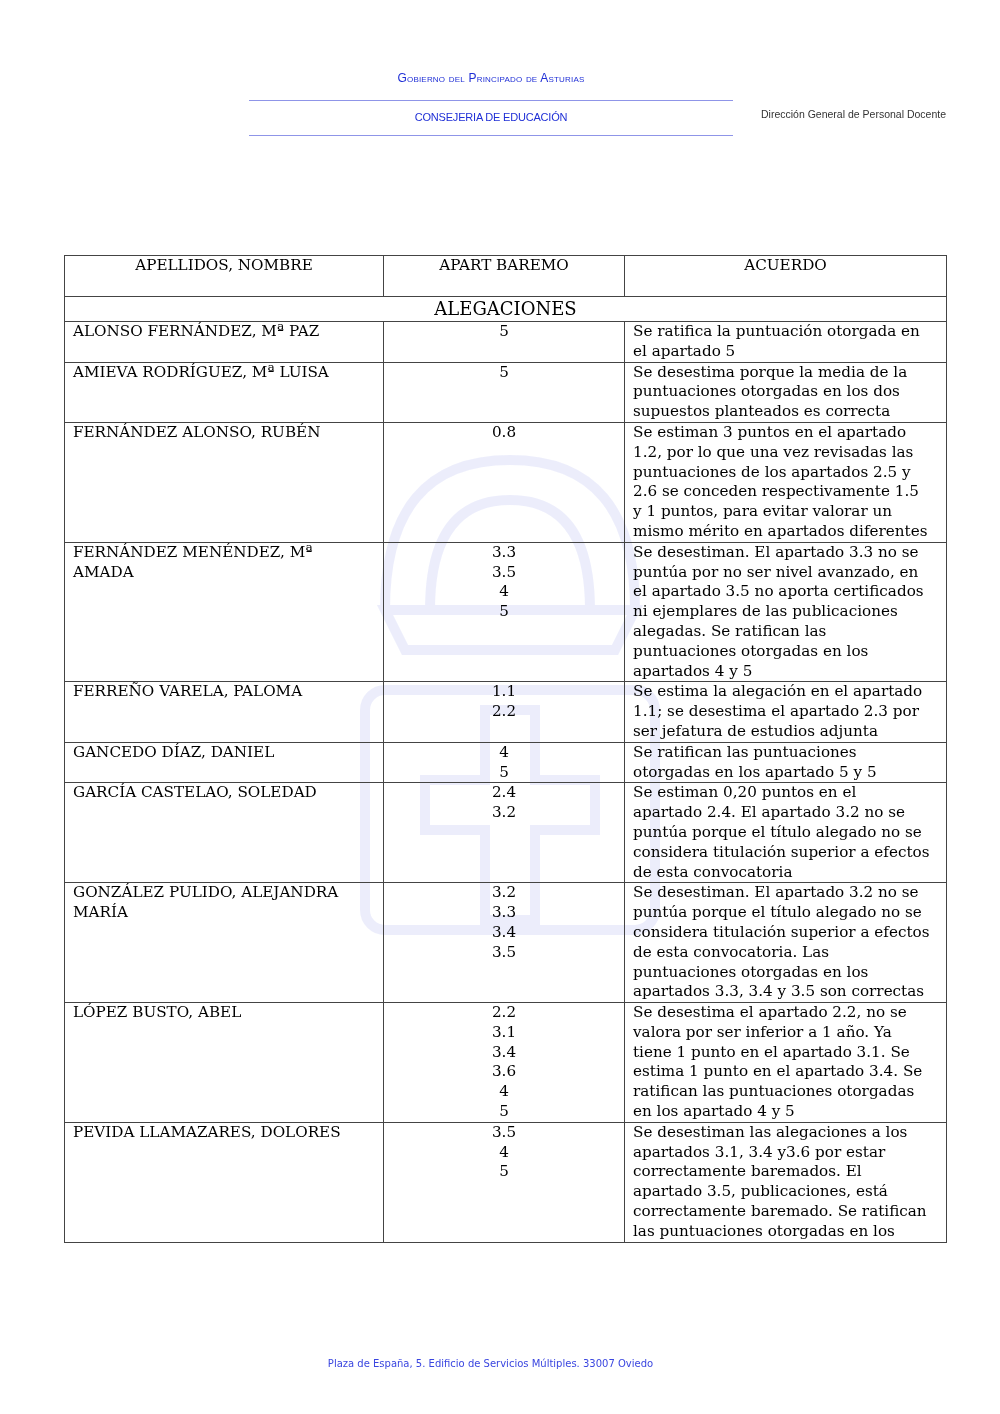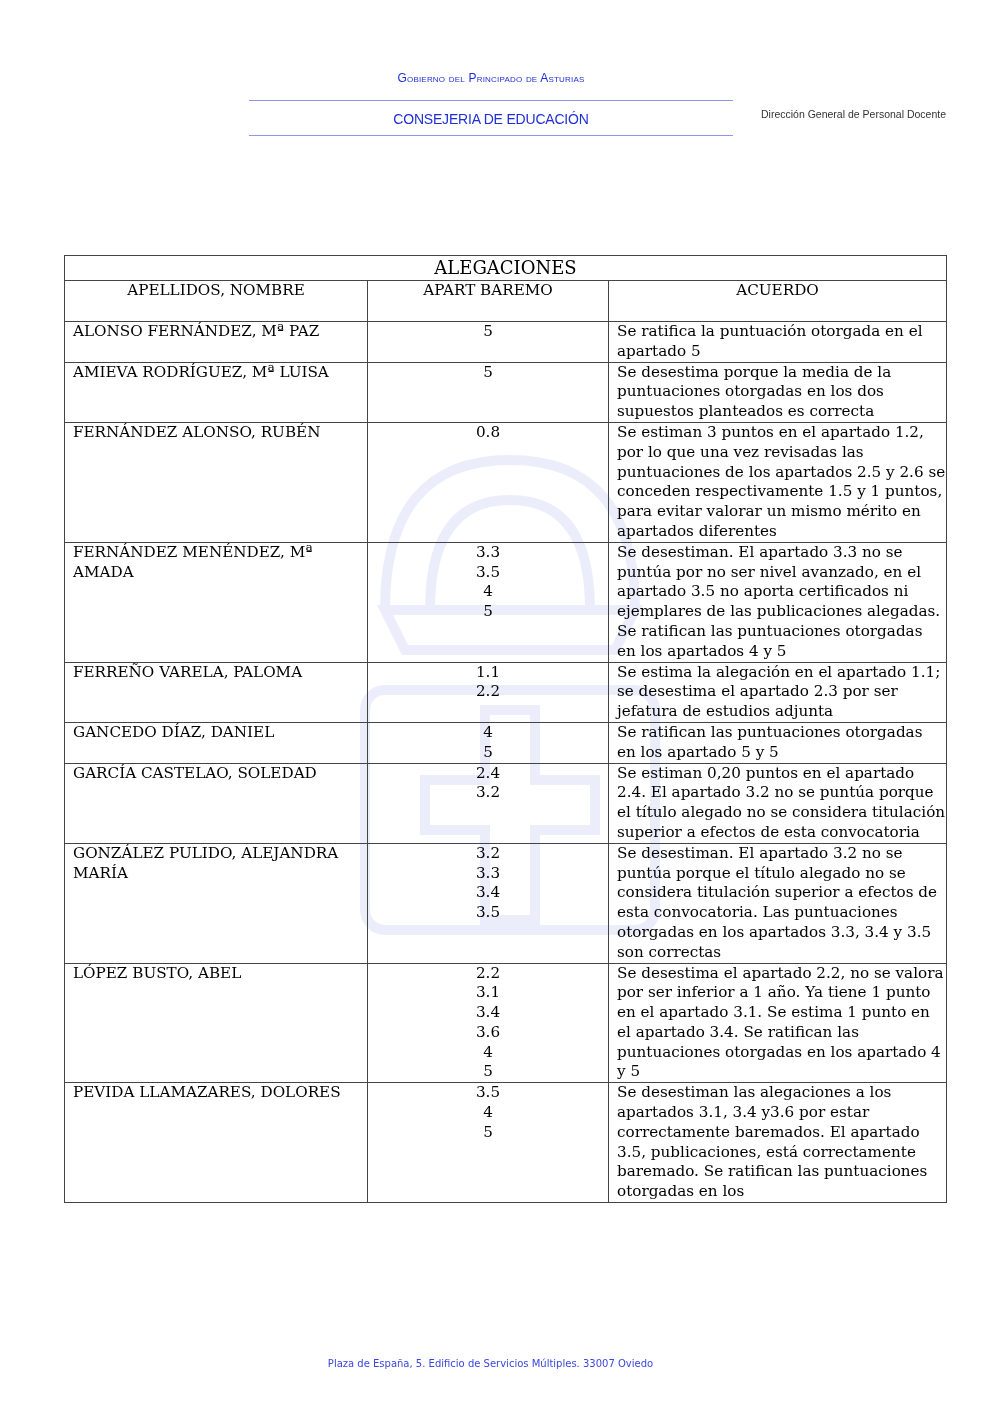--- a/index.html
+++ b/index.html
@@ -4,28 +4,28 @@
 <style>
   html, body { margin: 0; padding: 0; background: #ffffff; }
   body { width: 1000px; height: 1414px; position: relative; overflow: hidden; font-family: "DejaVu Serif", serif; color: #000; }
 
   .hdr-title { position: absolute; left: 249px; width: 484px; top: 71px; text-align: center; color: #1f2fd6;
     font-family: "Liberation Sans", sans-serif; font-size: 12px; font-variant: small-caps; letter-spacing: 0.2px; }
   .hdr-line { position: absolute; left: 249px; width: 484px; height: 1px; background: #8f95e8; }
   .hdr-line.l1 { top: 100px; }
   .hdr-line.l2 { top: 135px; }
   .hdr-sub { position: absolute; left: 249px; width: 484px; top: 111px; text-align: center; color: #1f2fd6;
-    font-family: "Liberation Sans", sans-serif; font-size: 14px; letter-spacing: -0.2px; }
+    font-family: "Liberation Sans", sans-serif; font-size: 11px; letter-spacing: -0.2px; }
   .hdr-dept { position: absolute; left: 745px; top: 108px; color: #333; font-family: "Liberation Sans", sans-serif; font-size: 10.5px; padding-left: 16px; }
 
   .watermark { position: absolute; left: 345px; top: 440px; width: 330px; height: 500px; opacity: 0.08; pointer-events: none; }
 
   table.aleg { position: absolute; left: 64px; top: 255px; width: 883px; border-collapse: collapse;
     font-family: "DejaVu Serif", serif; font-size: 15.2px; line-height: 19.8px; }
-  table.aleg td, table.aleg th { border: 1px solid #444; vertical-align: top; padding: 0 0 0 8px; font-weight: normal; }
+  table.aleg td, table.aleg th { border: 1px solid #444; vertical-align: top; padding: 0 16px 0 8px; font-weight: normal; }
   table.aleg th.title { text-align: center; font-size: 18px; padding: 2px 0 0 0; height: 22px; border-bottom: 1px solid #444; }
   table.aleg th.col { text-align: center; padding: 0; height: 40px; vertical-align: top; }
   td.c-name { width: 294px; }
   td.c-ap { width: 240px; text-align: center; padding: 0 !important; }
   td.c-ac { padding-left: 8px; padding-right: 6px; }
   .apitem { display: block; }
 
   .footer { position: absolute; left: 0; width: 981px; top: 1358px; text-align: center; color: #3a46e0;
     font-family: "DejaVu Sans", sans-serif; font-size: 10px; }
 </style>
@@ -46,26 +46,26 @@
     <path d="M85 170 Q85 60 165 60 Q245 60 245 170"></path>
     <path d="M40 170 L290 170 L270 210 L60 210 Z"></path>
     <rect x="20" y="250" width="290" height="240" rx="20"></rect>
     <path d="M140 270 L190 270 L190 340 L250 340 L250 390 L190 390 L190 480 L140 480 L140 390 L80 390 L80 340 L140 340 Z"></path>
   </g>
 </svg>
 
 <table class="aleg">
   <thead>
     <tr>
-      <th class="title" colspan="3">ALEGACIONES</th>
-    </tr>
-    <tr>
       <th class="col">APELLIDOS, NOMBRE</th>
       <th class="col">APART BAREMO</th>
       <th class="col">ACUERDO</th>
+    </tr>
+    <tr>
+      <th class="title" colspan="3">ALEGACIONES</th>
     </tr>
   </thead>
   <tbody id="rows">
       <tr>
         <td class="c-name">ALONSO FERNÁNDEZ, Mª PAZ</td>
         <td class="c-ap">
           <span class="apitem">5</span>
         </td>
         <td class="c-ac">Se ratifica la puntuación otorgada en el apartado 5</td>
       </tr>

